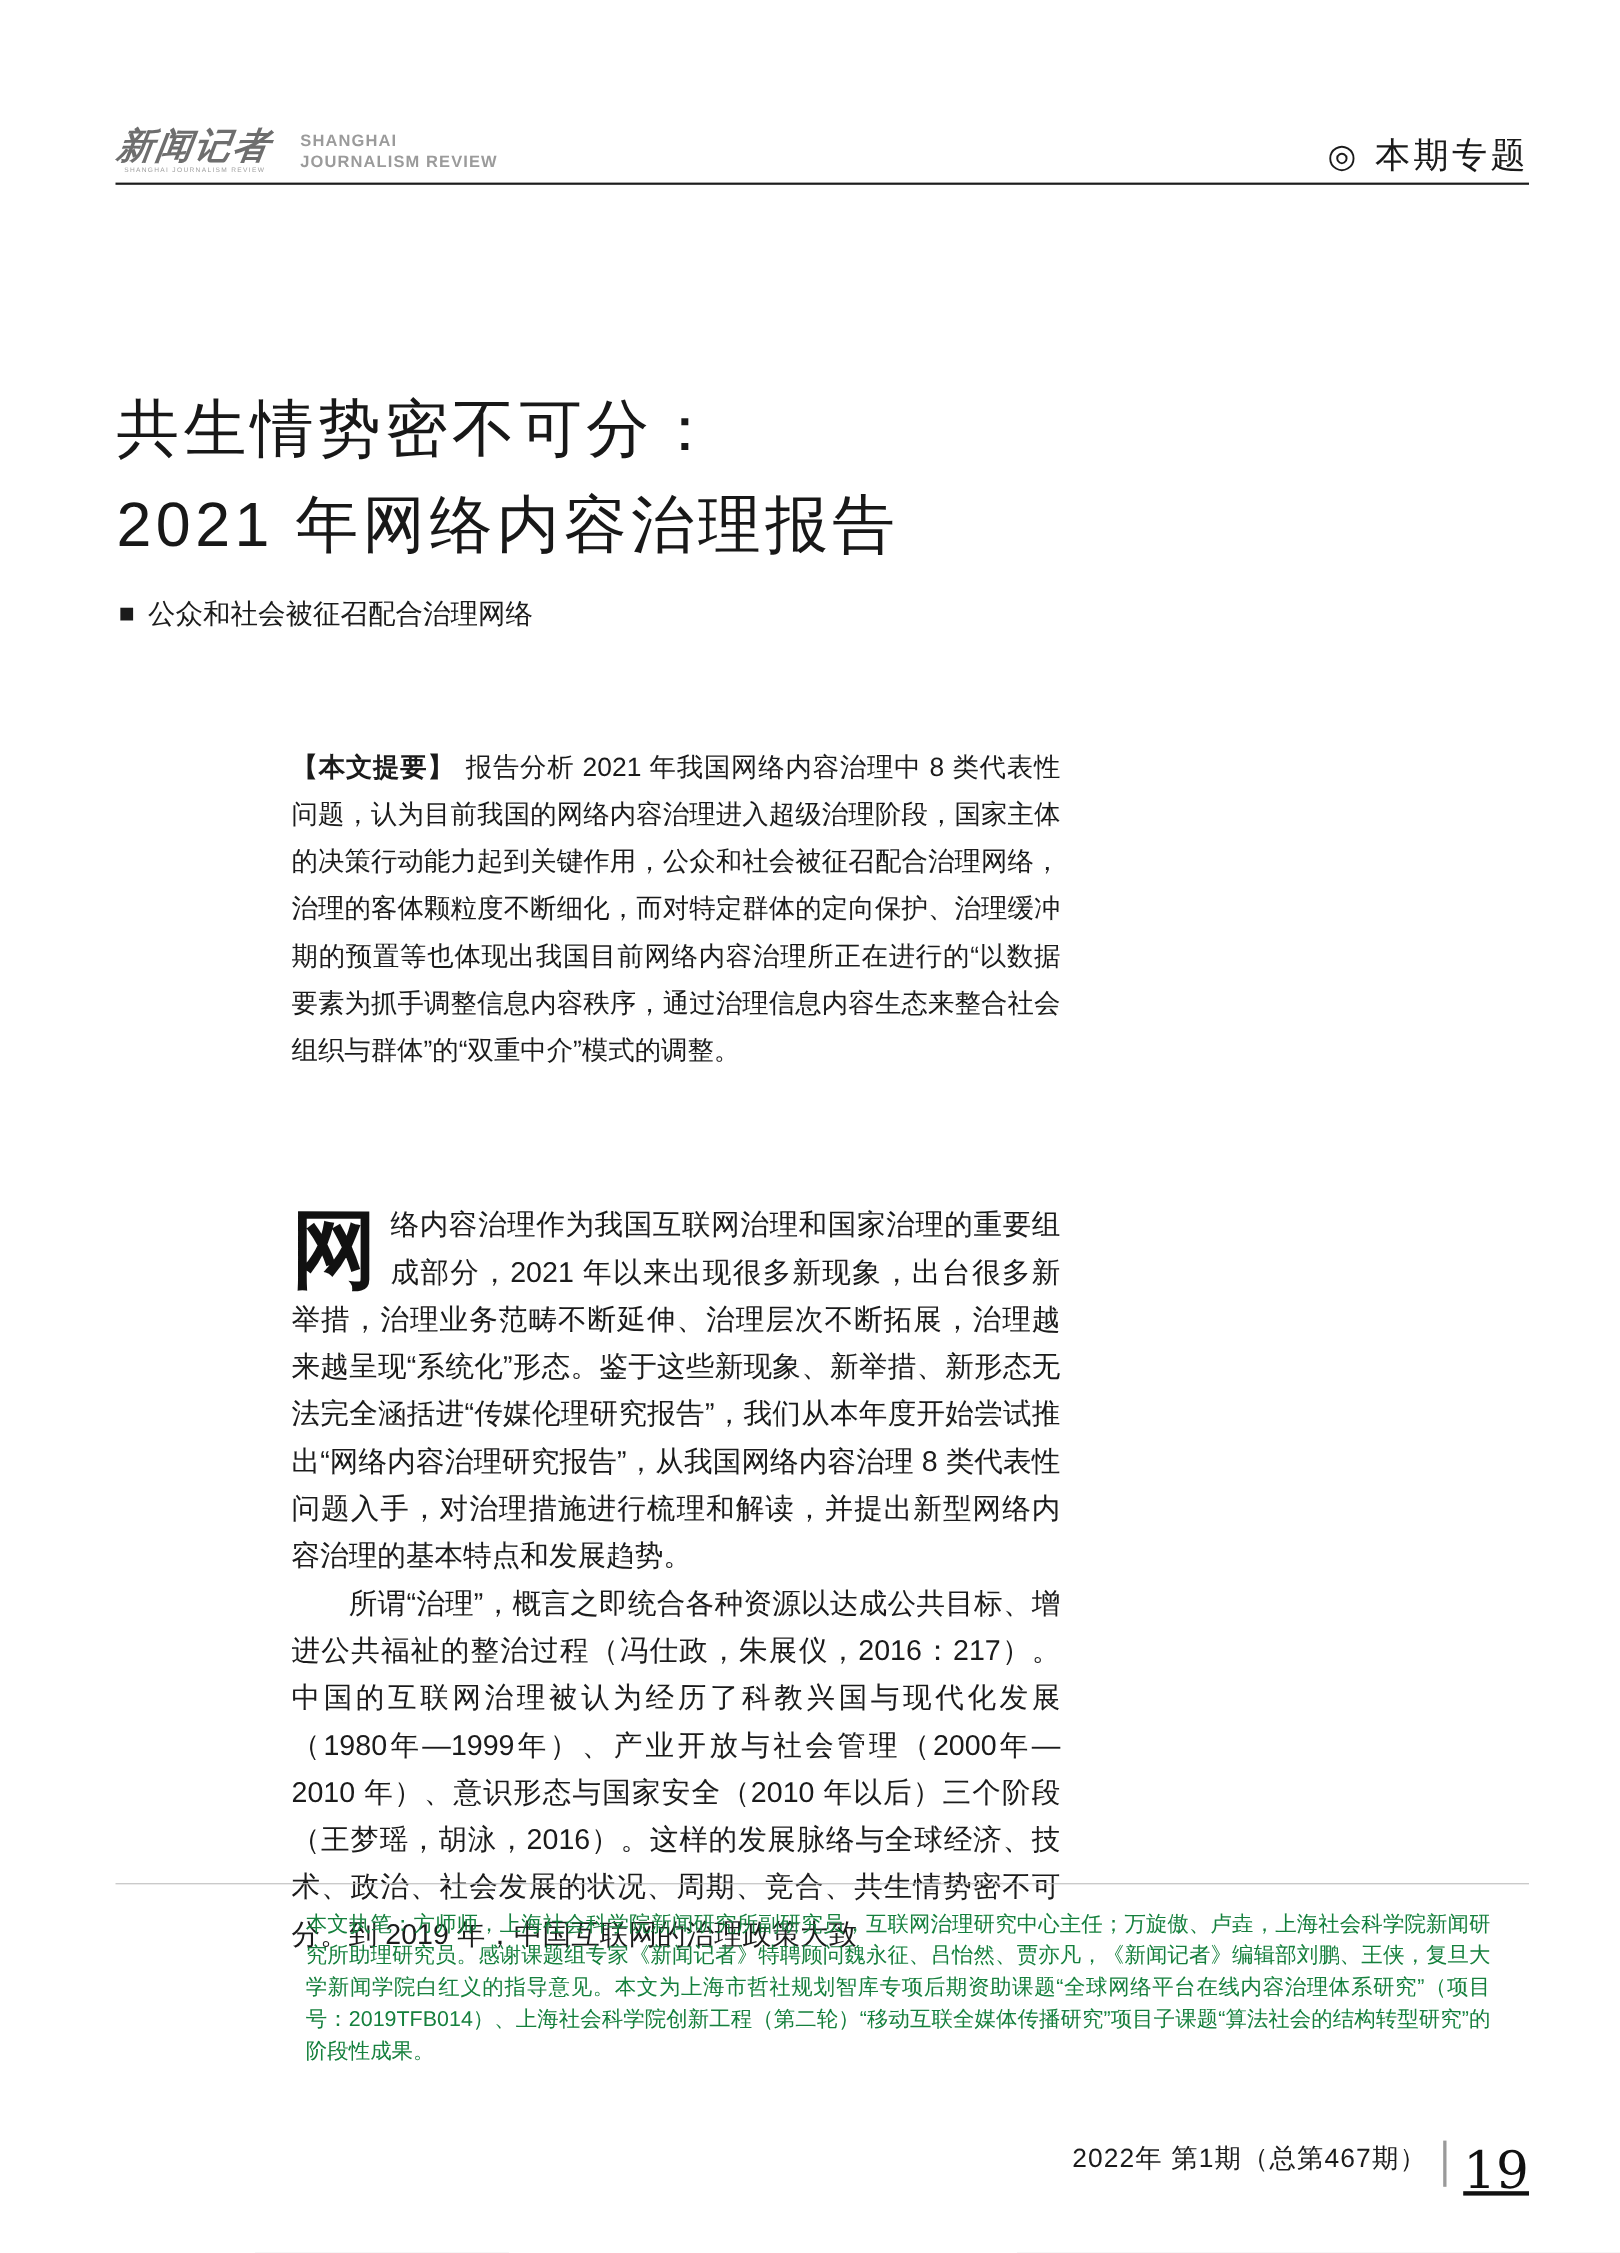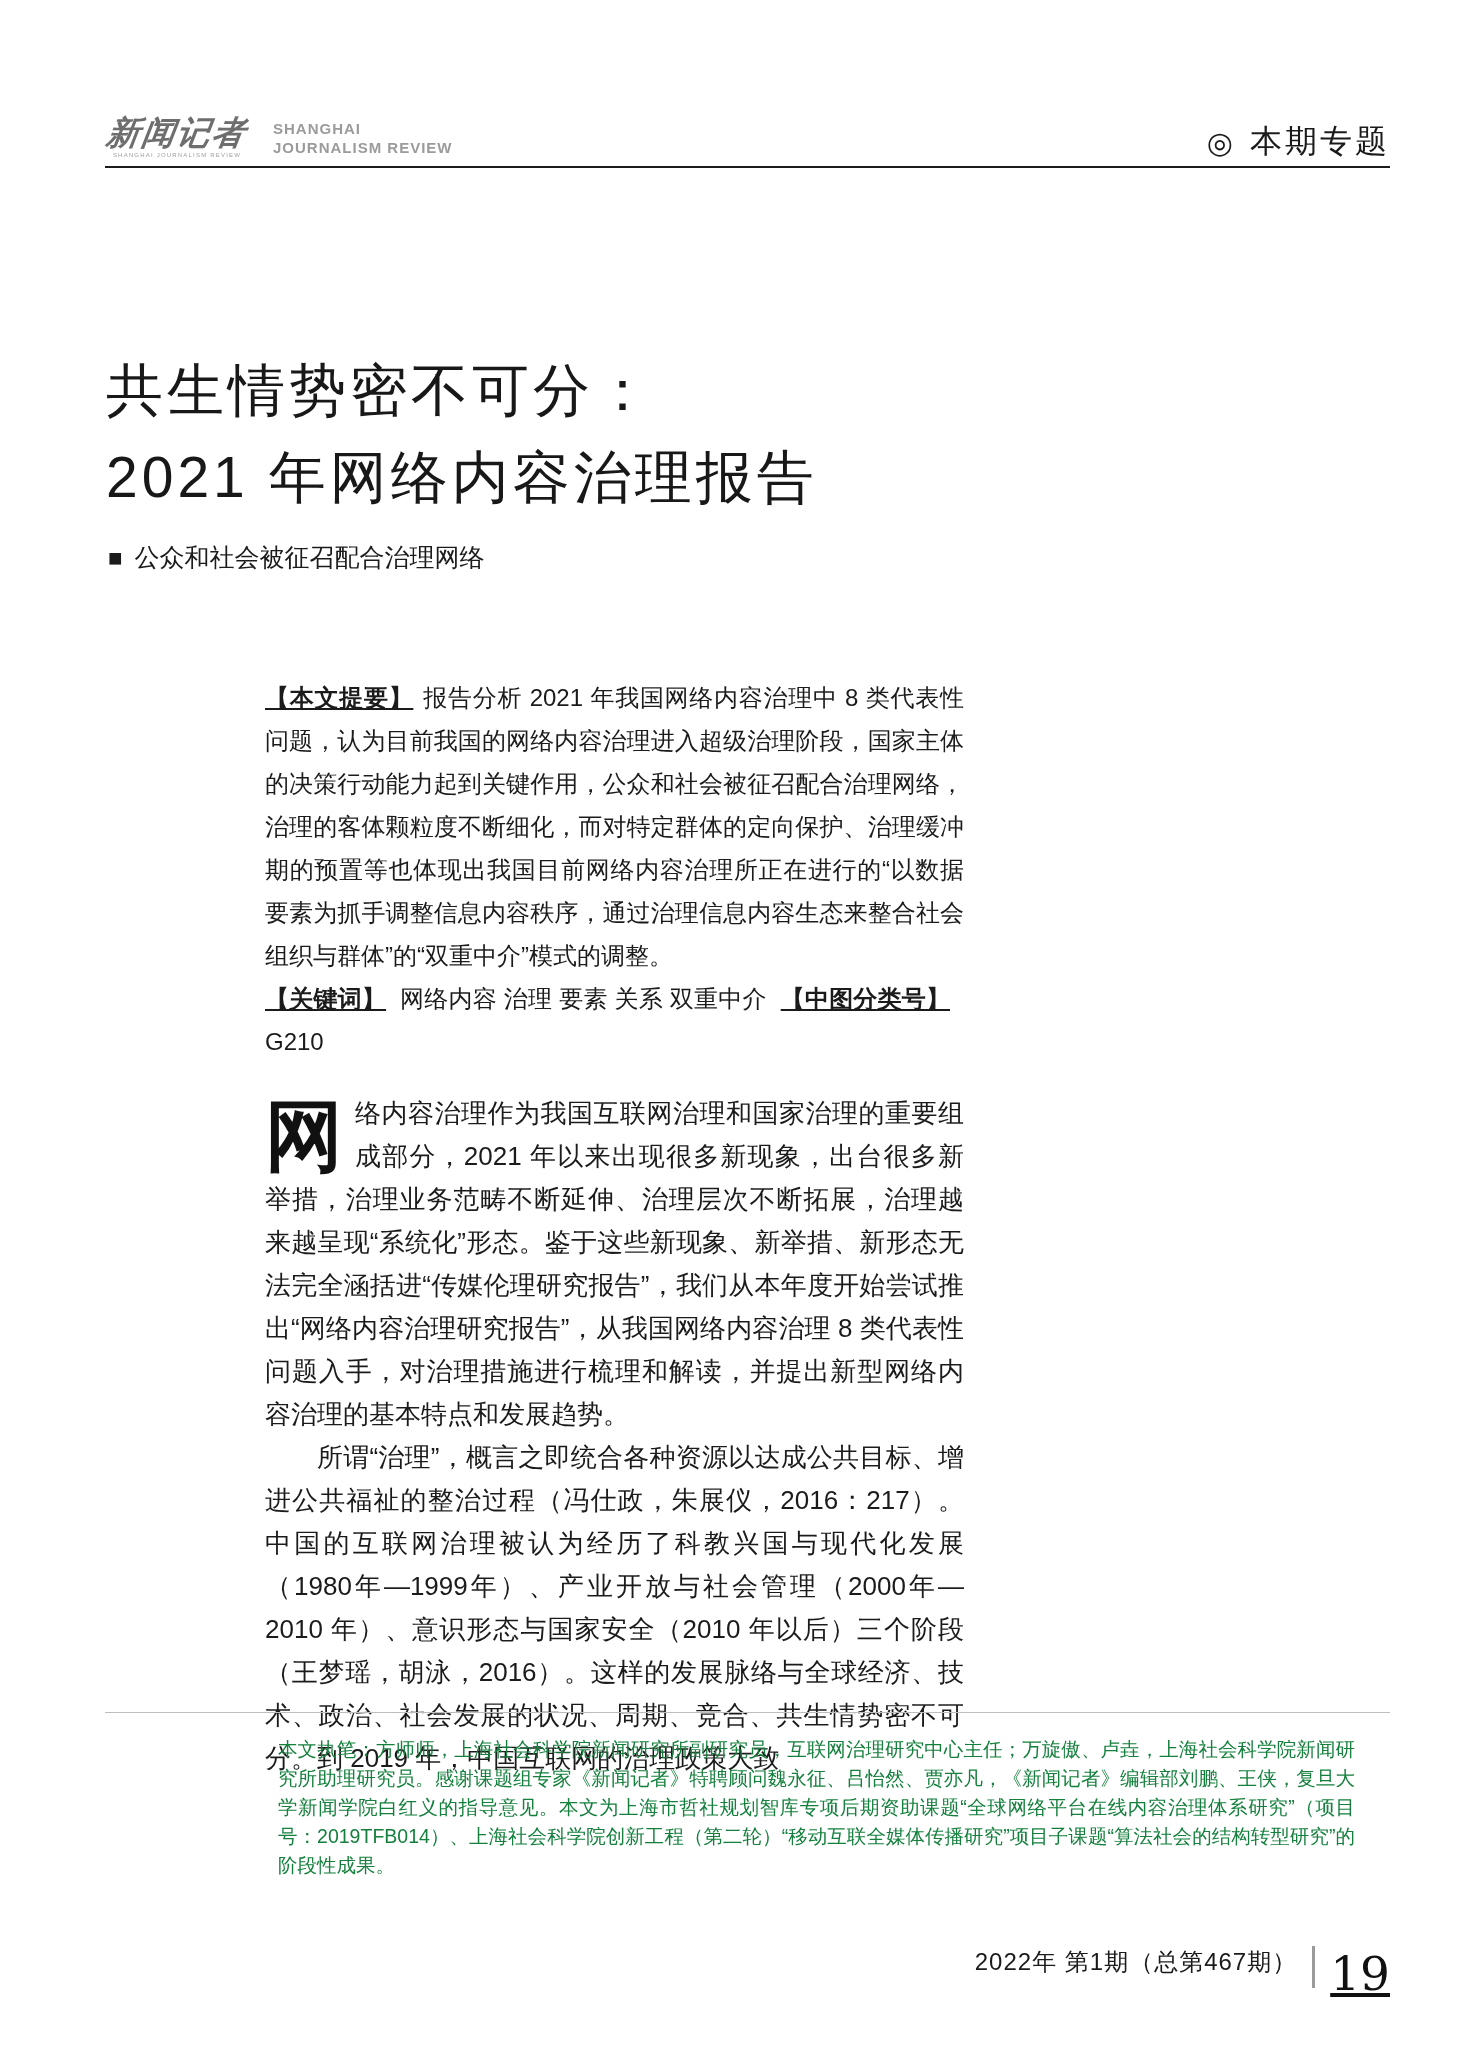--- a/index.html
+++ b/index.html
@@ -57,21 +57,21 @@
     font-size:25px; color:#1b1b1b;
     display:flex; align-items:center; white-space:nowrap;
   }
   .byline .sq-marker { font-size:24px; margin-right:12px; line-height:1; }
 
   
   .abstract-block {
     position:absolute; left:265px; top:676px; width:699px;
     font-size:24px; line-height:43px; text-align:justify; color:#1b1b1b;
   }
-  .abstract-block .lbl { font-weight:bold;text-decoration:underline; }
+  .abstract-block .lbl { font-weight:bold; }
   .abstract-block .lbl.pad { margin-right:10px; }
   .kw-line .lbl { font-weight:bold; }
   .kw-line .val { margin-right:14px; }
 
   
   .body-block {
     position:absolute; left:265px; top:1092px; width:699px;
     font-size:26px; line-height:43px; text-align:justify; color:#1b1b1b;
   }
   .dropcap {
@@ -131,21 +131,20 @@
     <div>2021 年网络内容治理报告</div>
   </div>
 
   <div class="byline">
     <span class="sq-marker">■</span>
     <span>公众和社会被征召配合治理网络</span>
   </div>
 
   <div class="abstract-block">
     <p><span class="lbl pad">【本文提要】</span><span>报告分析 2021 年我国网络内容治理中 8 类代表性问题，认为目前我国的网络内容治理进入超级治理阶段，国家主体的决策行动能力起到关键作用，公众和社会被征召配合治理网络，治理的客体颗粒度不断细化，而对特定群体的定向保护、治理缓冲期的预置等也体现出我国目前网络内容治理所正在进行的“以数据要素为抓手调整信息内容秩序，通过治理信息内容生态来整合社会组织与群体”的“双重中介”模式的调整。</span></p>
-    <p class="kw-line"><span class="lbl val">【关键词】</span><span class="val">网络内容 治理 要素 关系 双重中介</span><span class="lbl val">【中图分类号】</span><span>G210</span></p>
   </div>
 
   <div class="body-block">
     <p><span class="dropcap">网</span><span>络内容治理作为我国互联网治理和国家治理的重要组成部分，2021 年以来出现很多新现象，出台很多新举措，治理业务范畴不断延伸、治理层次不断拓展，治理越来越呈现“系统化”形态。鉴于这些新现象、新举措、新形态无法完全涵括进“传媒伦理研究报告”，我们从本年度开始尝试推出“网络内容治理研究报告”，从我国网络内容治理 8 类代表性问题入手，对治理措施进行梳理和解读，并提出新型网络内容治理的基本特点和发展趋势。</span></p>
     <p class="para2">所谓“治理”，概言之即统合各种资源以达成公共目标、增进公共福祉的整治过程（冯仕政，朱展仪，2016：217）。中国的互联网治理被认为经历了科教兴国与现代化发展（1980年—1999年）、产业开放与社会管理（2000年—2010 年）、意识形态与国家安全（2010 年以后）三个阶段（王梦瑶，胡泳，2016）。这样的发展脉络与全球经济、技术、政治、社会发展的状况、周期、竞合、共生情势密不可分。到 2019 年，中国互联网的治理政策大致</p>
   </div>
 
   <div class="footnote-rule"></div>
   <div class="footnote">本文执笔：方师师，上海社会科学院新闻研究所副研究员，互联网治理研究中心主任；万旋傲、卢垚，上海社会科学院新闻研究所助理研究员。感谢课题组专家《新闻记者》特聘顾问魏永征、吕怡然、贾亦凡，《新闻记者》编辑部刘鹏、王侠，复旦大学新闻学院白红义的指导意见。本文为上海市哲社规划智库专项后期资助课题“全球网络平台在线内容治理体系研究”（项目号：2019TFB014）、上海社会科学院创新工程（第二轮）“移动互联全媒体传播研究”项目子课题“算法社会的结构转型研究”的阶段性成果。</div>
 

